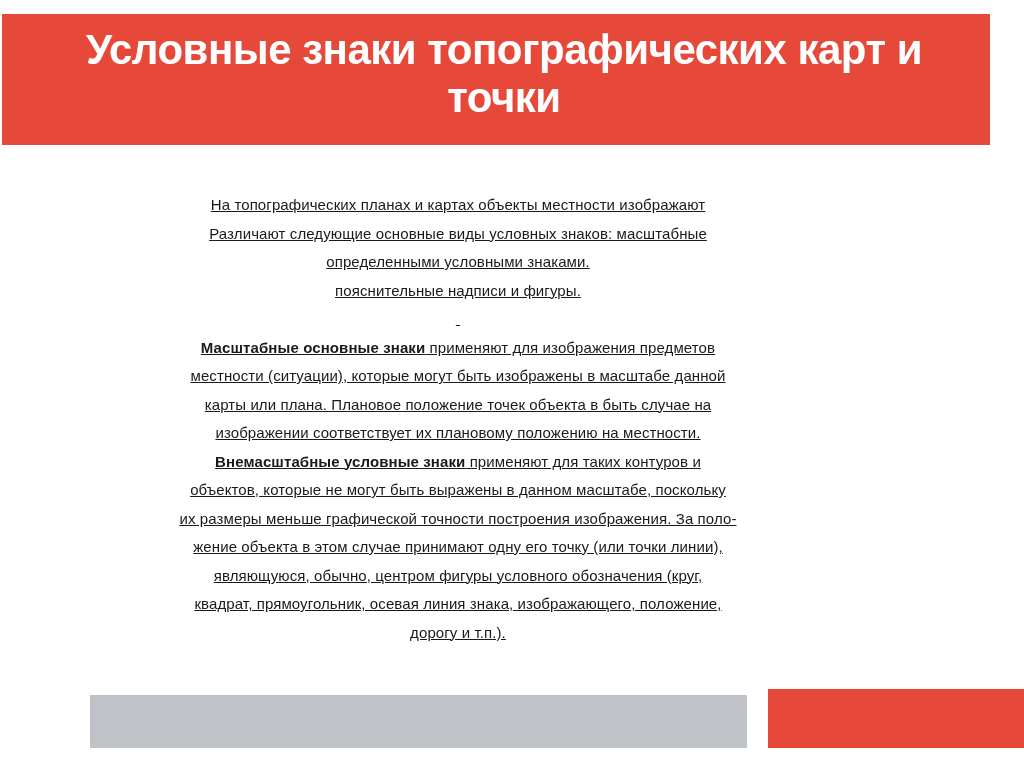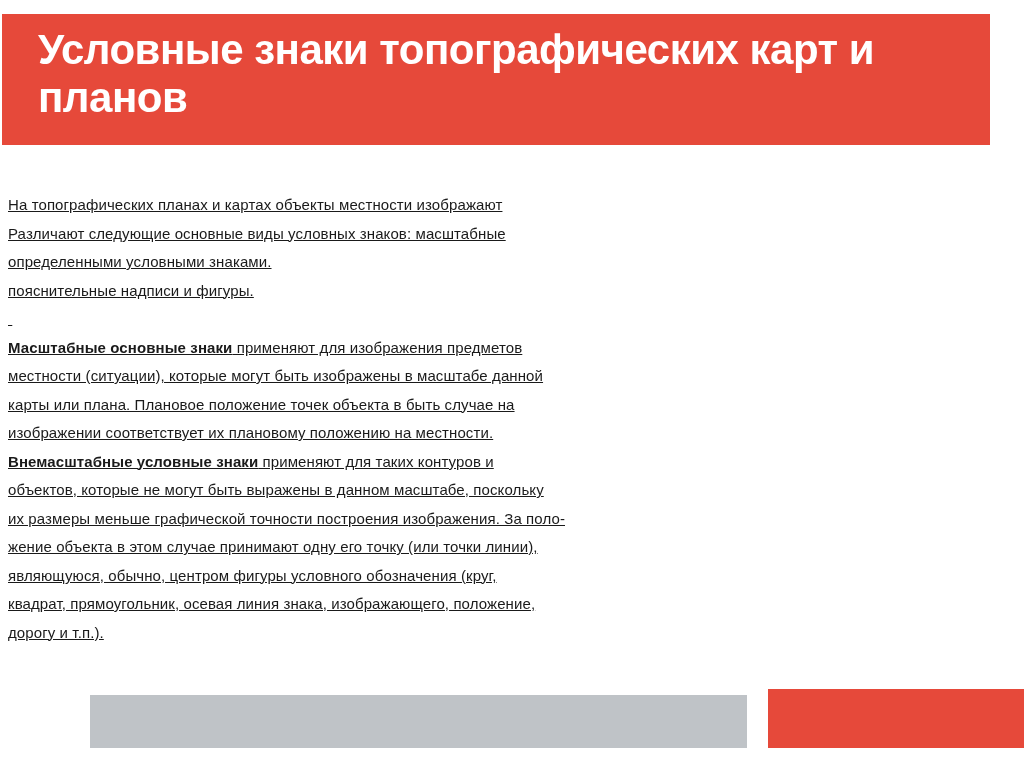--- a/index.html
+++ b/index.html
@@ -1,21 +1,21 @@
 <!DOCTYPE html>
 <html lang="ru" style="--accent: #e6493a; --gray: #bfc3c7; --text: #1a1a1a; --title-color: #ffffff;"><head>
 <meta charset="utf-8">
 <style>
   :root{
     --accent:#e6493a;
     --gray:#bfc3c7;
     --text:#1a1a1a;
     --title-color:#ffffff;
   }
-  *{margin:0;padding:0;box-sizing:border-box;}
+  *{margin:0;padding:0;box-sizing:border-box;text-align:center;}
   html,body{background:#ffffff;}
   .slide{
     position:relative;
     width:1024px;
     height:767px;
     background:#ffffff;
     overflow:hidden;
     font-family:"Liberation Sans", sans-serif;
   }
   .banner{
@@ -65,21 +65,21 @@
   }
 </style>
 </head>
 <body>
 
 <div class="slide">
 
   <div class="banner">
     <div class="title">
       <div>Условные знаки топографических карт и</div>
-      <div>планов</div>
+      <div>точки</div>
     </div>
   </div>
 
   <div class="body-text">
       <div class="body-line">На топографических планах и картах объекты местности изображают</div>
       <div class="body-line">Различают следующие основные виды условных знаков: масштабные</div>
       <div class="body-line">определенными условными знаками.</div>
       <div class="body-line">пояснительные надписи и фигуры.</div>
       <div class="body-line">&nbsp;</div>
       <div class="body-line"><b>Масштабные основные знаки</b> применяют для изображения предметов</div>

